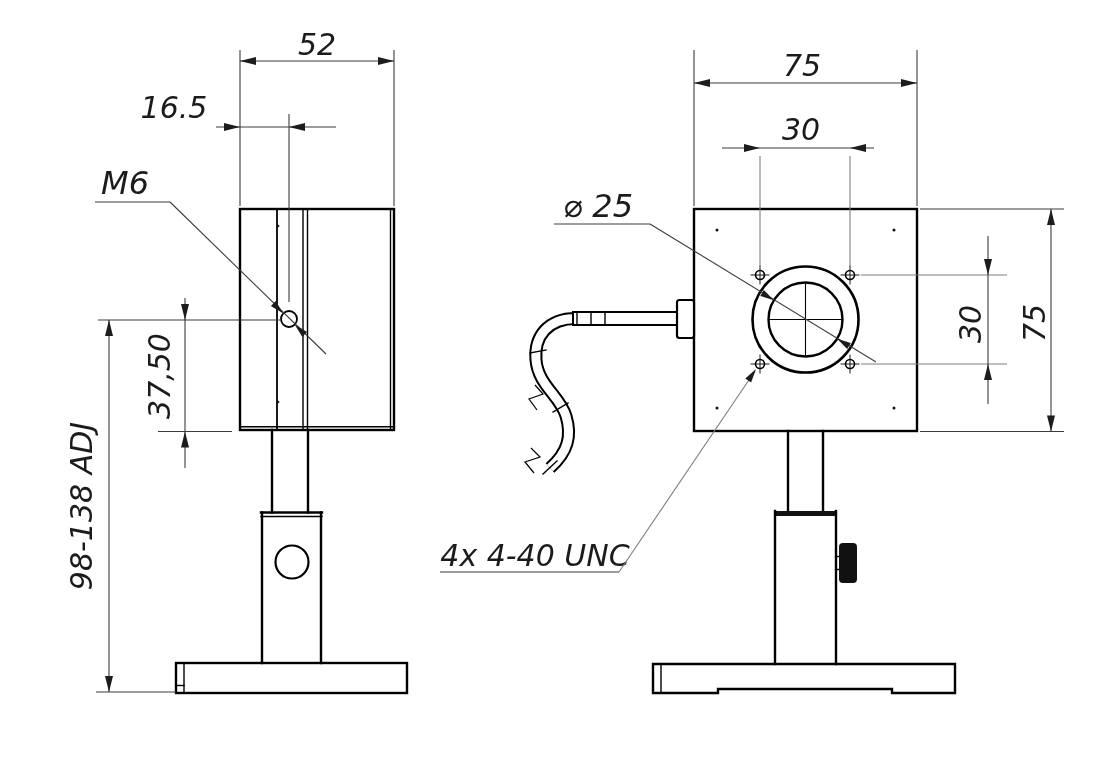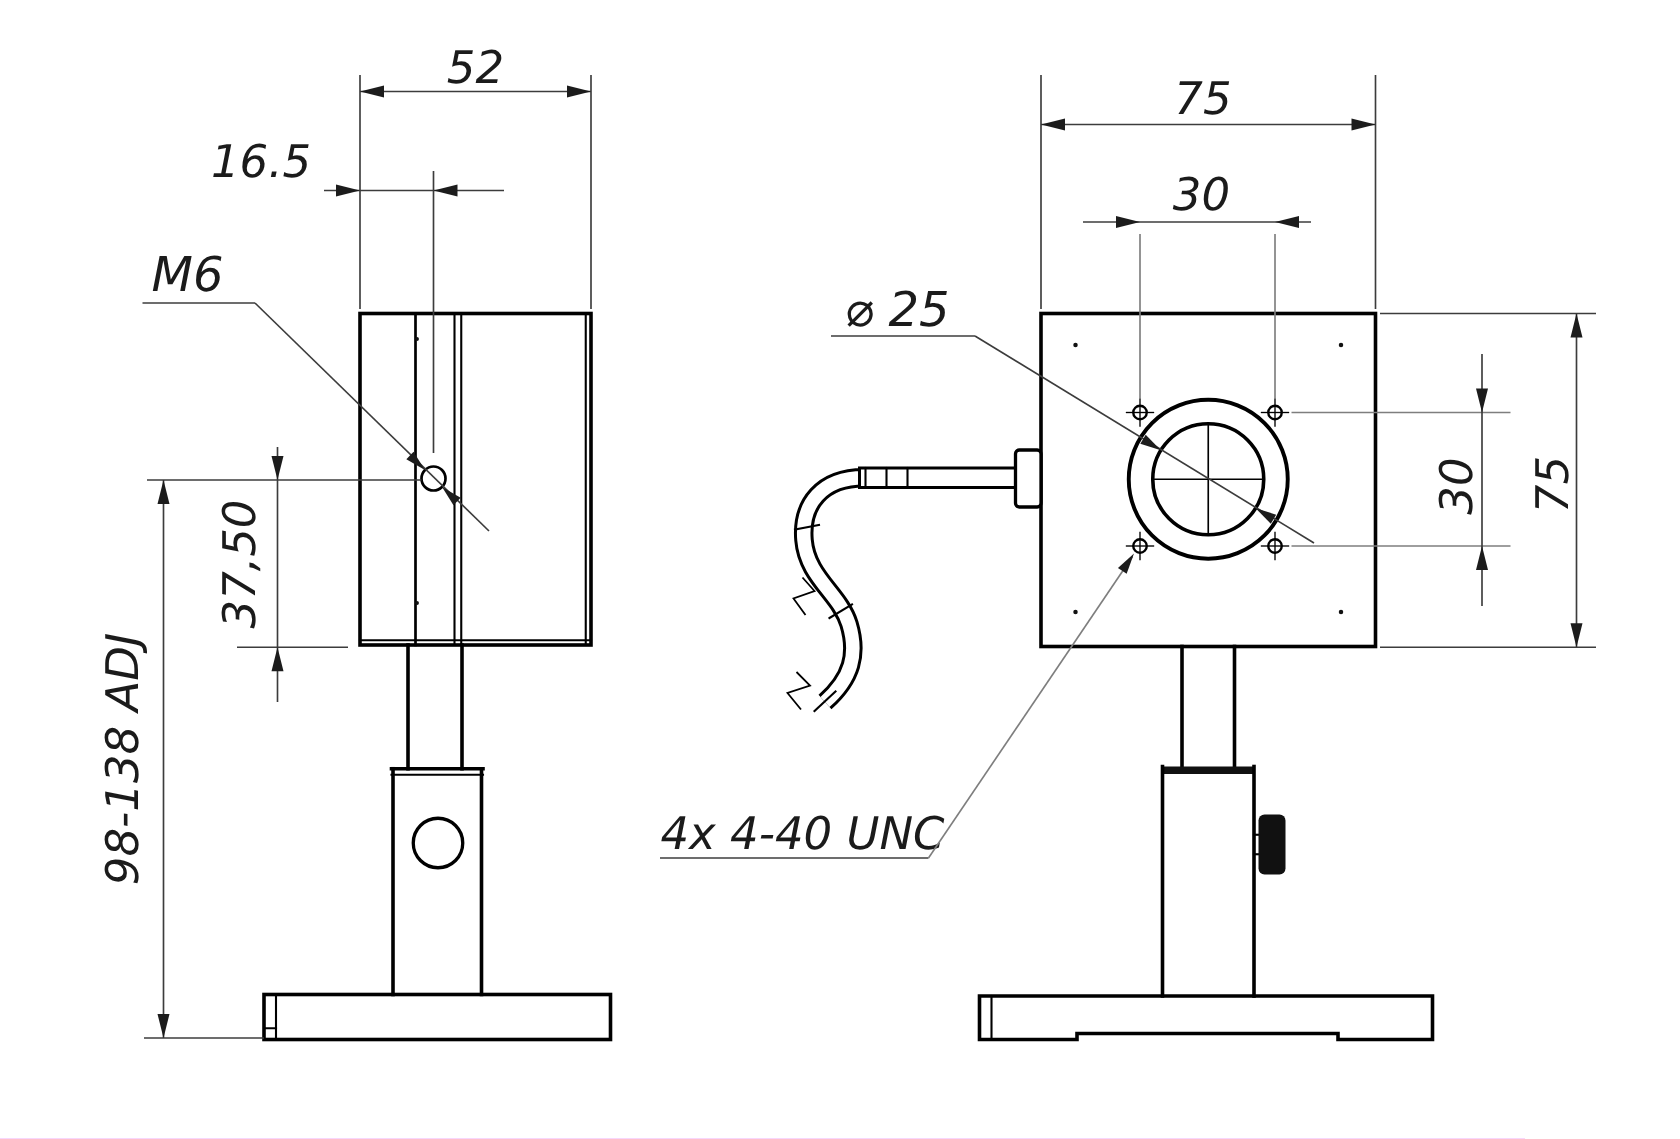--- a/index.html
+++ b/index.html
@@ -1,16 +1,16 @@
 <!DOCTYPE html>
 <html><head>
 <meta charset="utf-8">
 <style>
   html,body{margin:0;padding:0;background:#fff;}
-  .stage{position:relative;width:1120px;height:759px;background:#d946ef;overflow:hidden;}
+  .stage{position:relative;width:1120px;height:759px;background:#b91c1c;overflow:hidden;}
   svg{display:block;}
   .obj{stroke:#000;fill:none;stroke-width:2.4;stroke-linecap:square;}
   .obj-thin{stroke:#000;fill:none;stroke-width:1.4;stroke-linecap:square;}
   .dim{stroke:#3c3c3c;fill:none;stroke-width:1.1;stroke-linecap:butt;}
   .dimg{stroke:#7e7e7e;fill:none;stroke-width:1.1;stroke-linecap:butt;}
   .arr{fill:#1c1c1c;stroke:none;}
   .dot{fill:#111;stroke:none;}
   .txt{font-family:"DejaVu Sans",sans-serif;font-style:italic;fill:#1b1b1b;font-size:30px;}
   .txt-lg{font-size:32px;}
 </style>

